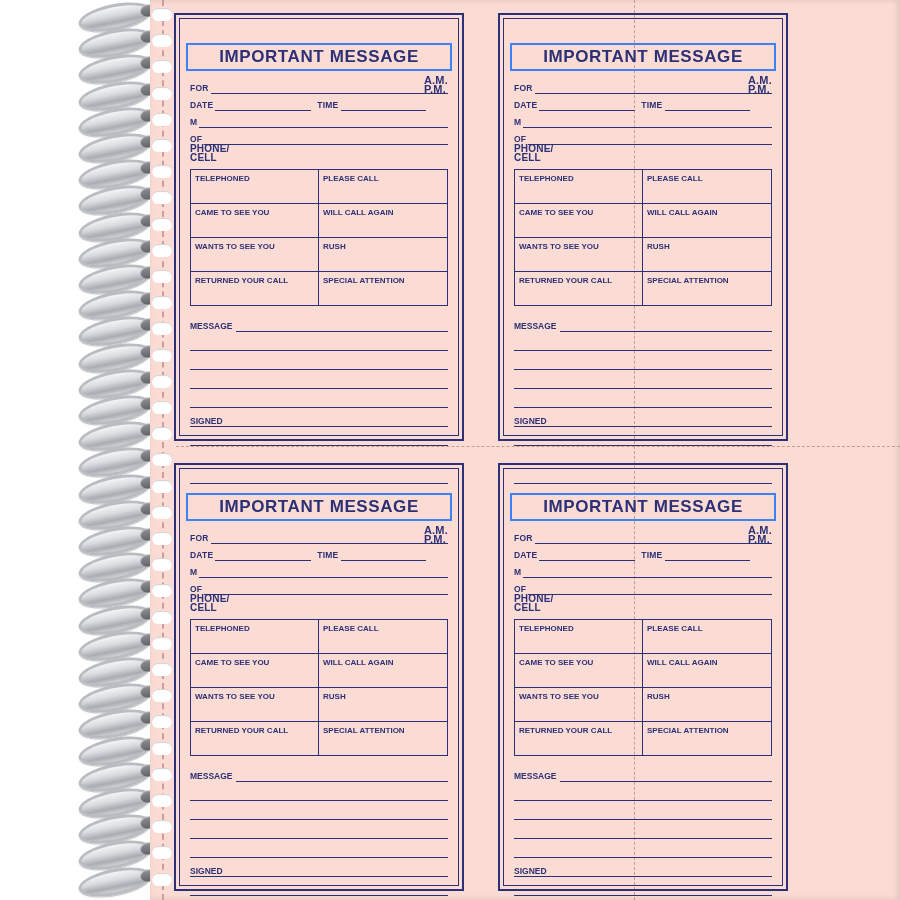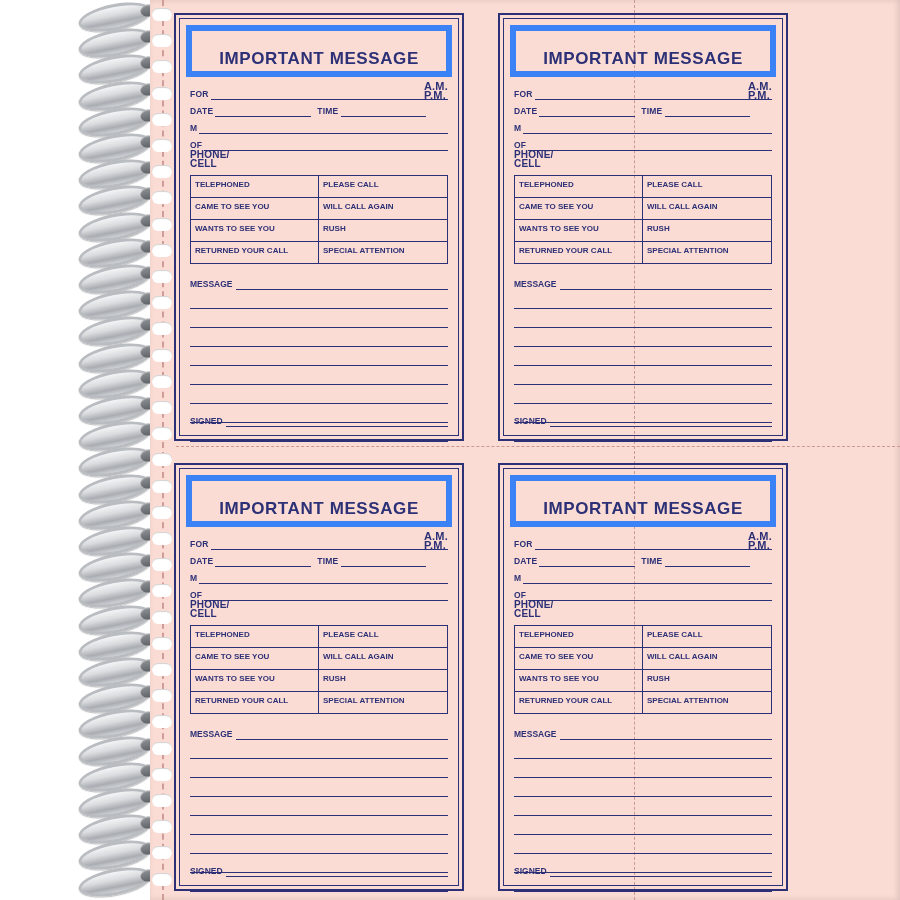--- a/index.html
+++ b/index.html
@@ -110,27 +110,27 @@
     border: 1px solid #2c3076;
     box-sizing: border-box;
     padding: 0;
   }
   .slip.pos-tl { left: 24px;  top: 13px; }
   .slip.pos-tr { left: 348px; top: 13px; }
   .slip.pos-bl { left: 24px;  top: 463px; }
   .slip.pos-br { left: 348px; top: 463px; }
 
   .title-box {
-    margin: 6px 6px 0 6px;
-    border: 6px solid #3b82f6;
+    margin: 24px 6px 0 6px;
+    border: 2px solid #3b82f6;
     text-align: center;
     font-weight: bold;
     font-size: 17px;
     letter-spacing: 0.6px;
-    padding: 19px 0 4px 0;
+    padding: 3px 0 4px 0;
     line-height: 1;
   }
 
   .fields {
     padding: 6px 10px 0 10px;
     font-size: 8.5px;
     font-weight: bold;
     letter-spacing: 0.2px;
   }
   .row {
@@ -187,21 +187,21 @@
     margin: 7px 10px 0 10px;
     border: 1px solid #2c3076;
     display: grid;
     grid-template-columns: 1fr 1fr;
     font-size: 8px;
     font-weight: bold;
   }
   .cell {
     border-right: 1px solid #2c3076;
     border-bottom: 1px solid #2c3076;
-    padding: 3px 3px 6px 4px;
+    padding: 3px 3px 18px 4px;
     height: 12px;
     line-height: 12px;
     white-space: nowrap;
     overflow: hidden;
   }
   .cell.col2 { border-right: none; }
   .cell.last-row { border-bottom: none; }
 
   
   .message {

